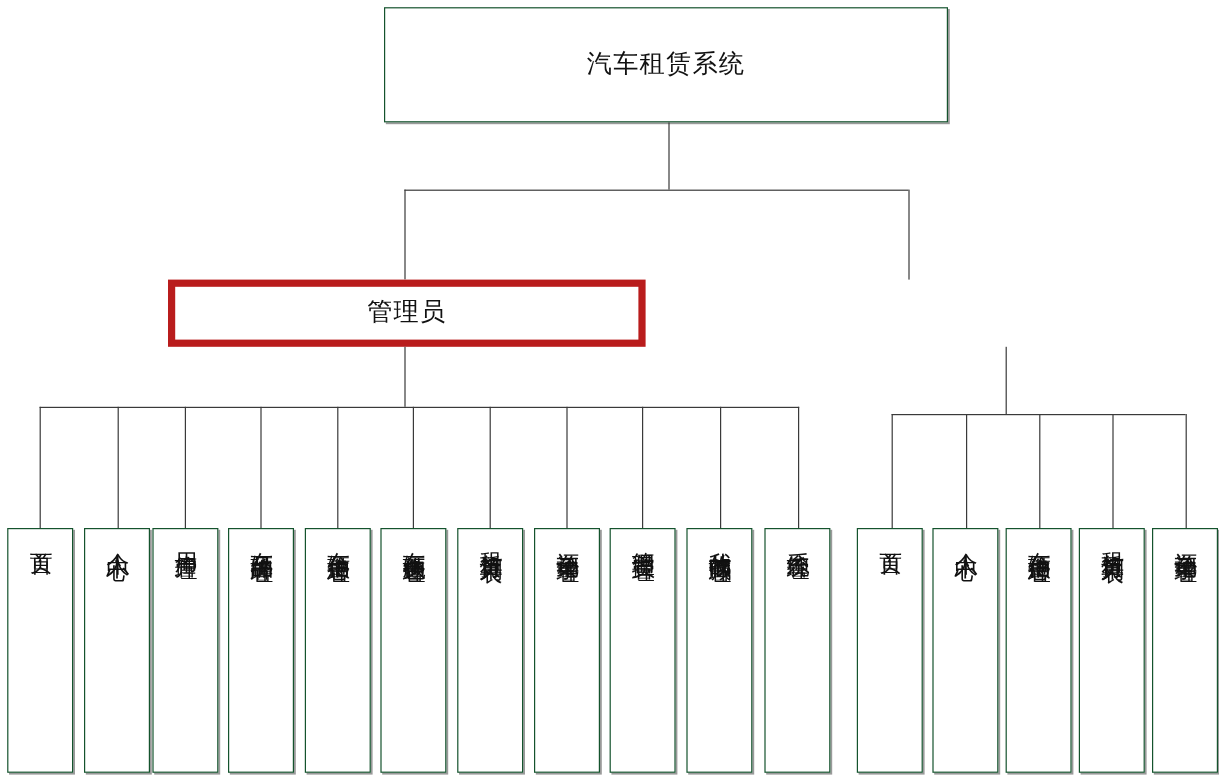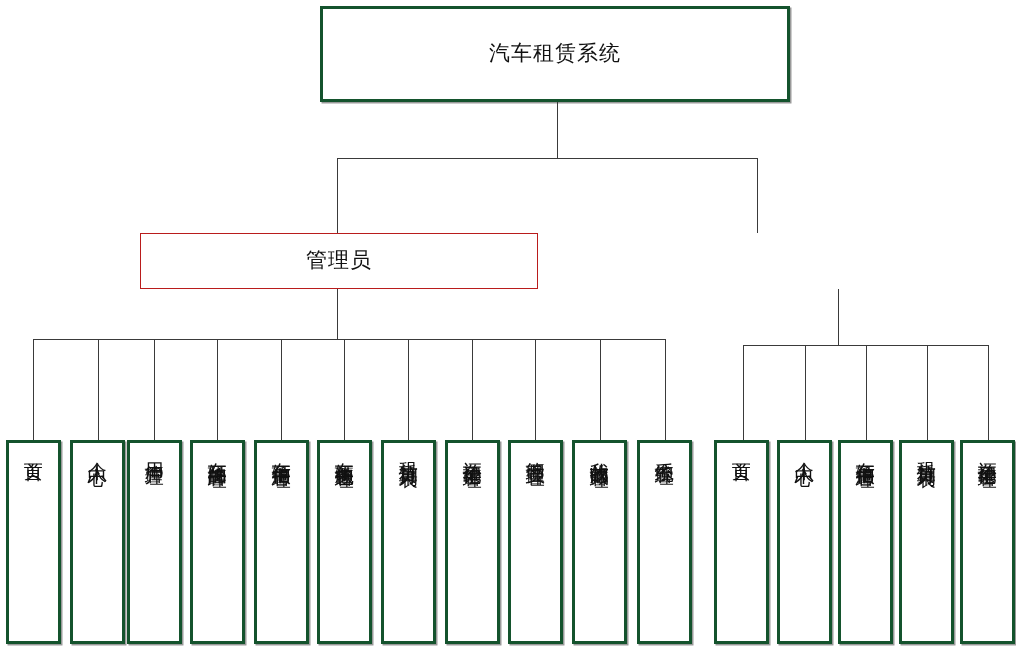--- a/index.html
+++ b/index.html
@@ -16,28 +16,28 @@
     height: 652px;
     background: #ffffff;
     overflow: hidden;
   }
 
   
   .node {
     position: absolute;
     box-sizing: border-box;
     background: #ffffff;
-    border: 1px solid #b91c1c;
+    border: 6px solid #b91c1c;
     display: flex;
     align-items: center;
     justify-content: center;
     color: #111111;
   }
   .node.shadowed {
-    border: 3px solid #14532d;
+    border: 1px solid #14532d;
     box-shadow: 1.5px 1.5px 0 0 #9a9a9a;
     text-align: center;
   }
 
   
   .node-h .label {
     font-size: 21px;
     line-height: 1.1;
     letter-spacing: 1px;
     white-space: nowrap;

